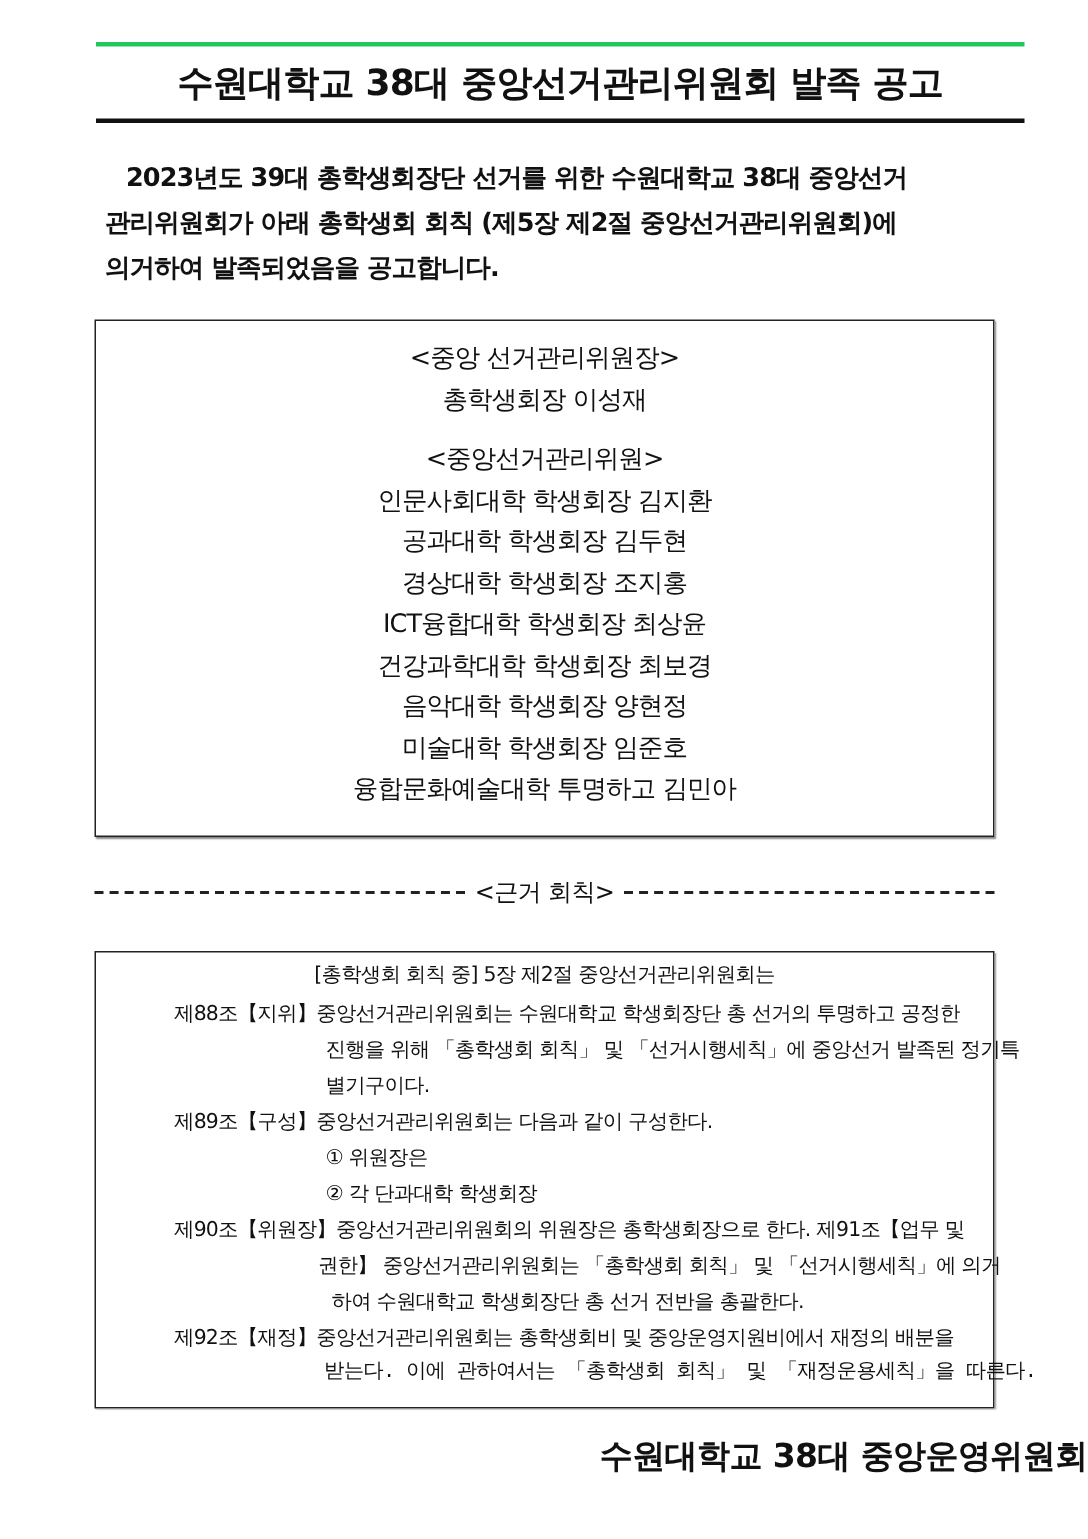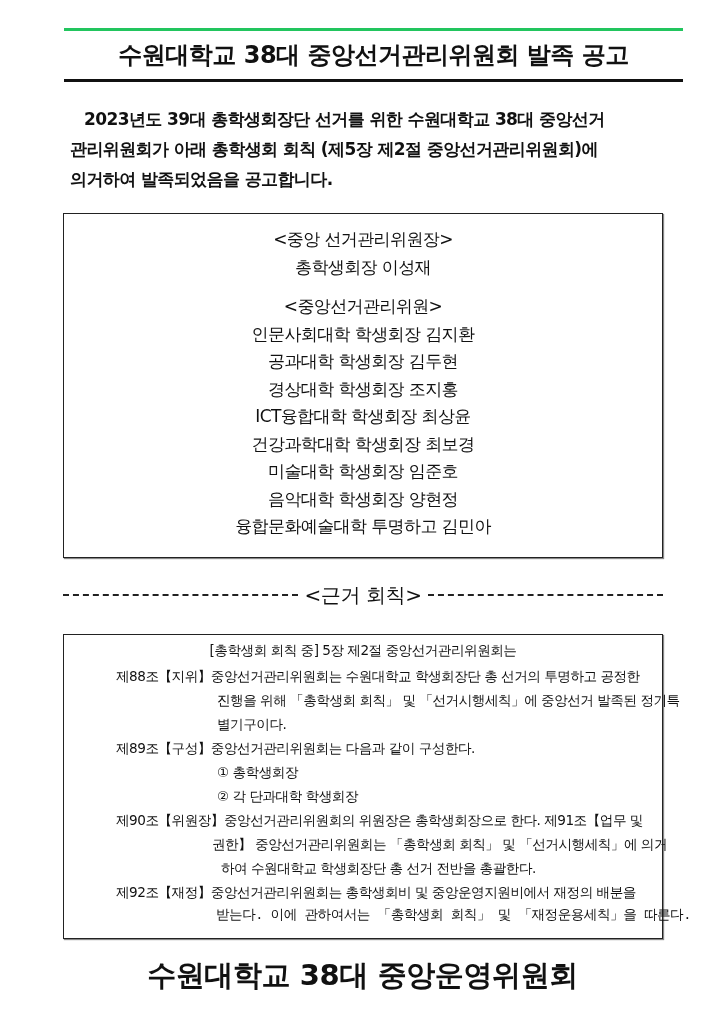--- a/index.html
+++ b/index.html
@@ -28,39 +28,39 @@
   }
   .box1 .content {
     position: absolute; left: 0; right: 0; top: 12px; text-align: center;
     font-size: 17px; letter-spacing: -0.6px;
   }
   .box1 .row { height: 27.5px; line-height: 27.5px; white-space: nowrap; }
   .box1 .gap { height: 12px; }
   .divider {
     position: absolute; left: 63px; top: 583px; width: 600px; height: 24px;
     display: flex; align-items: center; justify-content: center; gap: 6px;
-    font-size: 20px; letter-spacing: -0.4px;
+    font-size: 16px; letter-spacing: -0.4px;
   }
   .dash { flex: 1; border-top: 2px dashed #222; height: 0; }
   .box2 {
     position: absolute; left: 63px; top: 634px; width: 600px; height: 305px;
     border: 1.5px solid #222; box-sizing: border-box;
     box-shadow: 1px 1px 1px #888;
     font-size: 13.6px; letter-spacing: -0.5px;
   }
   .box2 .head { position: absolute; left: 0; right: 0; top: 3px; text-align: center; line-height: 24px; white-space: nowrap; }
   .box2 .lines { position: absolute; left: 4px; right: 4px; top: 29px; margin-left: 48px; }
   .box2 .ln { height: 24px; line-height: 24px; white-space: nowrap; }
   .box2 .ind1 { padding-left: 101px; }
   .box2 .ind2 { padding-left: 96px; }
   .box2 .ind3 { padding-left: 105px; }
   .box2 .ind4 { padding-left: 100px; font-family: Liberation Mono, monospace; }
   .footer {
-    position: absolute; left: 0; width: 725px; top: 956px; text-align: center;
-    font-size: 29px; font-weight: bold; letter-spacing: -0.4px; white-space: nowrap;
+    position: absolute; left: 0; width: 725px; top: 956px; text-align: right;
+    font-size: 22px; font-weight: bold; letter-spacing: -0.4px; white-space: nowrap;
   }
 </style>
 </head>
 <body>
 
 <div class="title-wrap">
   <div class="title">수원대학교 38대 중앙선거관리위원회 발족 공고</div>
 </div>
 
 <div class="intro">
@@ -73,40 +73,40 @@
   <div class="content">
     <div class="row">&lt;중앙 선거관리위원장&gt;</div>
     <div class="row">총학생회장 이성재</div>
     <div class="gap"></div>
     <div class="row">&lt;중앙선거관리위원&gt;</div>
     <div class="row">인문사회대학 학생회장 김지환</div>
     <div class="row">공과대학 학생회장 김두현</div>
     <div class="row">경상대학 학생회장 조지홍</div>
     <div class="row">ICT융합대학 학생회장 최상윤</div>
     <div class="row">건강과학대학 학생회장 최보경</div>
+    <div class="row">음악대학 학생회장 양현정</div>
     <div class="row">미술대학 학생회장 임준호</div>
-    <div class="row">음악대학 학생회장 양현정</div>
     <div class="row">융합문화예술대학 투명하고 김민아</div>
   </div>
 </div>
 
 <div class="divider">
   <span class="dash"></span>
   <span>&lt;근거 회칙&gt;</span>
   <span class="dash"></span>
 </div>
 
 <div class="box2">
   <div class="head">[총학생회 회칙 중]  5장 제2절 중앙선거관리위원회는</div>
   <div class="lines">
     <div class="ln">제88조【지위】중앙선거관리위원회는 수원대학교 학생회장단 총 선거의 투명하고 공정한</div>
     <div class="ln ind1">진행을 위해 「총학생회 회칙」 및 「선거시행세칙」에 중앙선거 발족된 정기특</div>
     <div class="ln ind1">별기구이다.</div>
     <div class="ln">제89조【구성】중앙선거관리위원회는 다음과 같이 구성한다.</div>
-    <div class="ln ind1">① 총학생회장</div>
+    <div class="ln ind1">① 위원장은</div>
     <div class="ln ind1">② 각 단과대학 학생회장</div>
     <div class="ln">제90조【위원장】중앙선거관리위원회의 위원장은 총학생회장으로 한다. 제91조【업무 및</div>
     <div class="ln ind2">권한】 중앙선거관리위원회는 「총학생회 회칙」 및 「선거시행세칙」에 의거</div>
     <div class="ln ind3">하여 수원대학교 학생회장단 총 선거 전반을 총괄한다.</div>
     <div class="ln">제92조【재정】중앙선거관리위원회는 총학생회비 및 중앙운영지원비에서 재정의 배분을</div>
     <div class="ln ind4">받는다. 이에 관하여서는 「총학생회 회칙」 및 「재정운용세칙」을 따른다.</div>
   </div>
 </div>
 
 <div class="footer">수원대학교 38대 중앙운영위원회</div>

